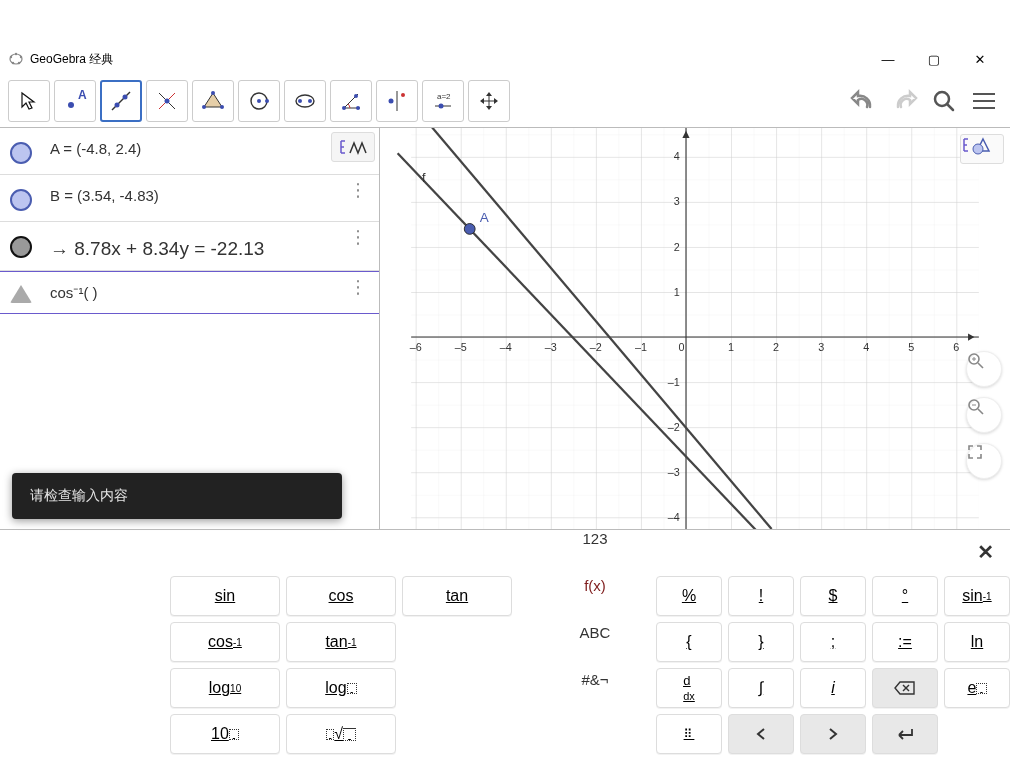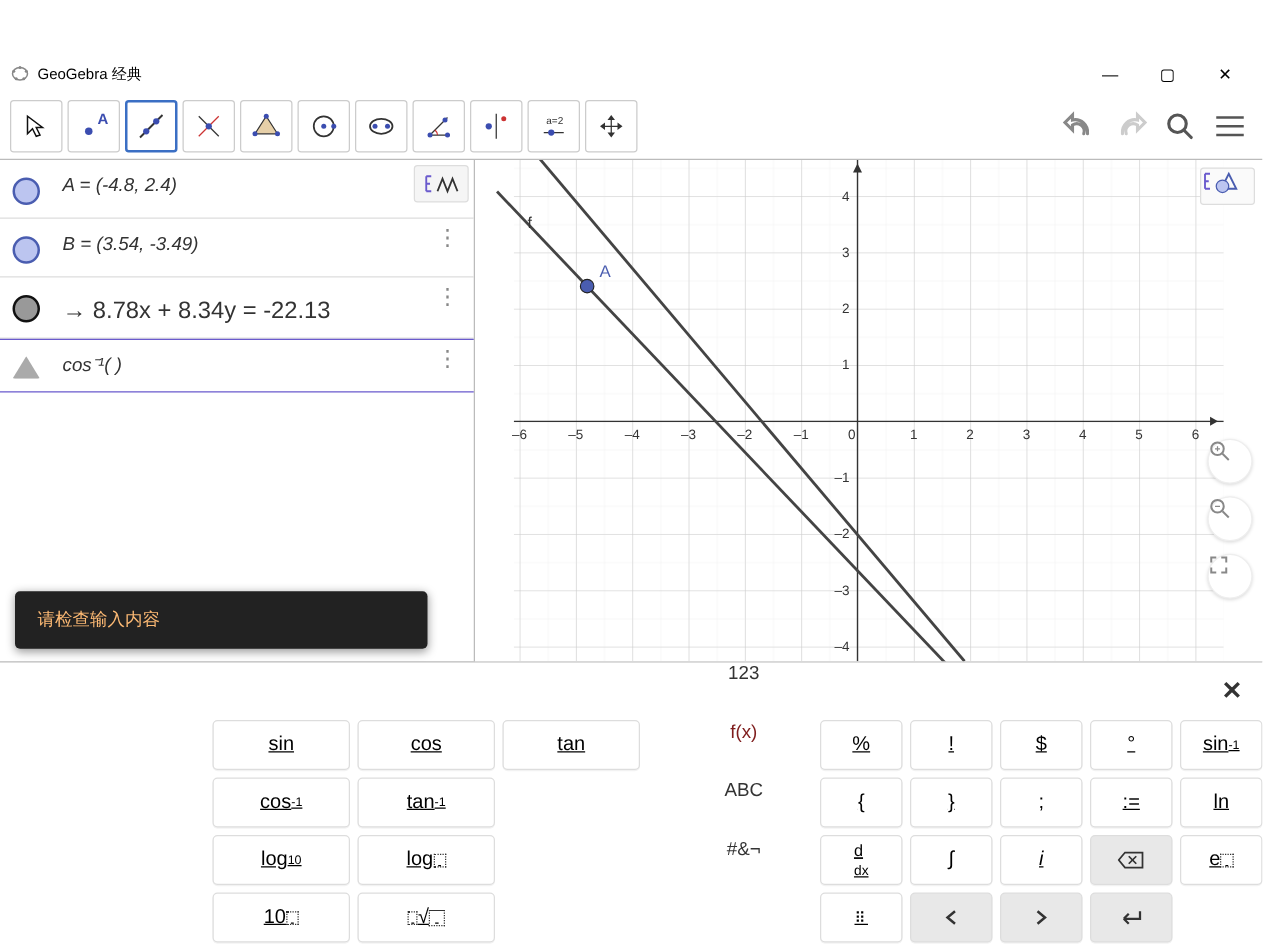--- a/index.html
+++ b/index.html
@@ -22,25 +22,25 @@
 
   
   .main { flex:1; display:flex; min-height:0; }
   .leftpanel { width:380px; display:flex; flex-direction:column; border-right:1px solid #bbb; position:relative;}
   .obj-row { display:flex; align-items:flex-start; padding:10px 10px; border-bottom:1px solid #ddd; position:relative;}
   .obj-row.sel { border-bottom:1px solid #6a5acd; border-top:1px solid #6a5acd; }
   .obj-dot { width:22px; height:22px; border-radius:50%; margin-right:18px; margin-top:4px; flex-shrink:0;}
   .dot-blue { background:#bcc5f0; border:2px solid #4a5db0;}
   .dot-black { background:#999; border:2px solid #111;}
   .dot-warn { width:0; height:0; border-left:11px solid transparent; border-right:11px solid transparent; border-bottom:18px solid #aaa; border-radius:2px; margin-right:18px; margin-top:3px;}
-  .obj-text { font-size:15px; color:#333; line-height:1.4;font-style:italic;}
+  .obj-text { font-size:15px; color:#333; line-height:1.4;}
   .obj-sub { font-size:19px; color:#333; margin-top:6px;}
   .row-menu { position:absolute; right:12px; top:12px; color:#888; cursor:pointer; font-size:18px; letter-spacing:0; line-height:0.4;}
   .av-toggle { position:absolute; top:4px; right:4px; width:44px; height:30px; background:#f5f5f5; border:1px solid #ddd; border-radius:3px; display:flex; align-items:center; justify-content:center; font-size:16px; color:#6a5acd; cursor:pointer;}
-  .toast { position:absolute; left:12px; bottom:10px; background:#222; color:#fdba74; padding:14px 18px; font-size:14px; border-radius:4px; box-shadow:0 2px 8px rgba(0,0,0,0.4); width:330px;}
+  .toast { position:absolute; left:12px; bottom:10px; background:#222; color:#e5e5e5; padding:14px 18px; font-size:14px; border-radius:4px; box-shadow:0 2px 8px rgba(0,0,0,0.4); width:330px;}
 
   
   .graph { flex:1; position:relative; background:#fff;}
   .graph svg { width:100%; height:100%; }
   .gv-style { position:absolute; top:6px; right:6px; width:44px; height:30px; background:#fafafa; border:1px solid #ddd; border-radius:3px; display:flex; align-items:center; justify-content:center; cursor:pointer;}
   .gv-zoom { position:absolute; right:8px; bottom:50px; display:flex; flex-direction:column; gap:10px;}
   .gv-zoom div { width:36px; height:36px; border-radius:50%; background:#fff; border:1px solid #eee; box-shadow:0 1px 3px rgba(0,0,0,0.15); display:flex; align-items:center; justify-content:center; color:#888; font-size:18px; cursor:pointer;}
 
   
   .kbd { height:232px; border-top:1px solid #bbb; background:#fff; display:flex; flex-direction:column;}
@@ -189,21 +189,21 @@
           <path d="M12 16 L16 6 L20 16 L24 6 L28 16" stroke="#333" stroke-width="1.5" fill="none"></path>
         </svg>
     </div>
 
     <div class="obj-row">
       <div class="obj-dot dot-blue"></div>
       <div class="obj-text">A = (-4.8, 2.4)</div>
     </div>
     <div class="obj-row">
       <div class="obj-dot dot-blue"></div>
-      <div class="obj-text">B = (3.54, -3.49)</div>
+      <div class="obj-text">B = (3.54, -4.83)</div>
       <div class="row-menu">⋮</div>
     </div>
     <div class="obj-row">
       <div class="obj-dot dot-black"></div>
       <div>
         <div class="obj-sub">→  8.78x + 8.34y = -22.13</div>
       </div>
       <div class="row-menu">⋮</div>
     </div>
     <div class="obj-row sel">

